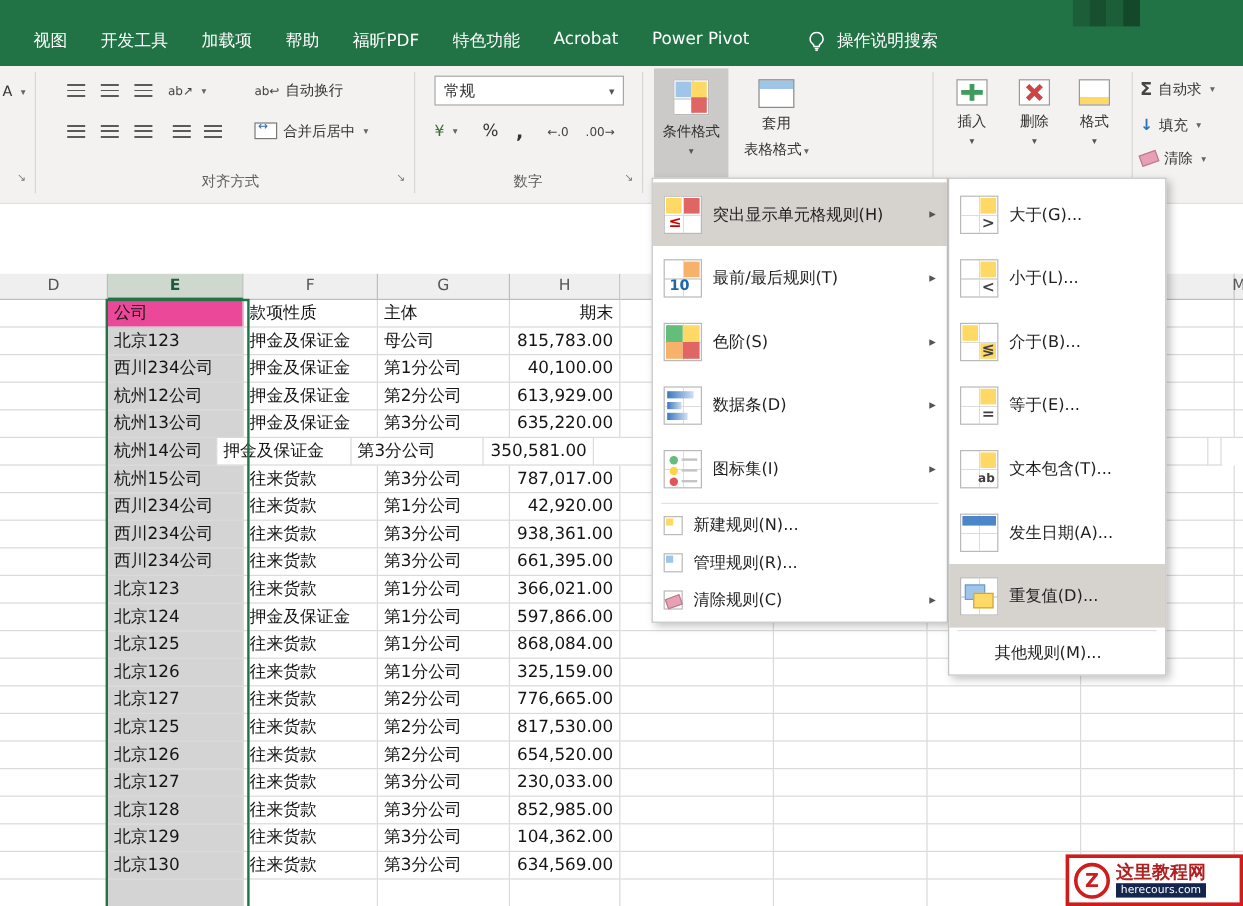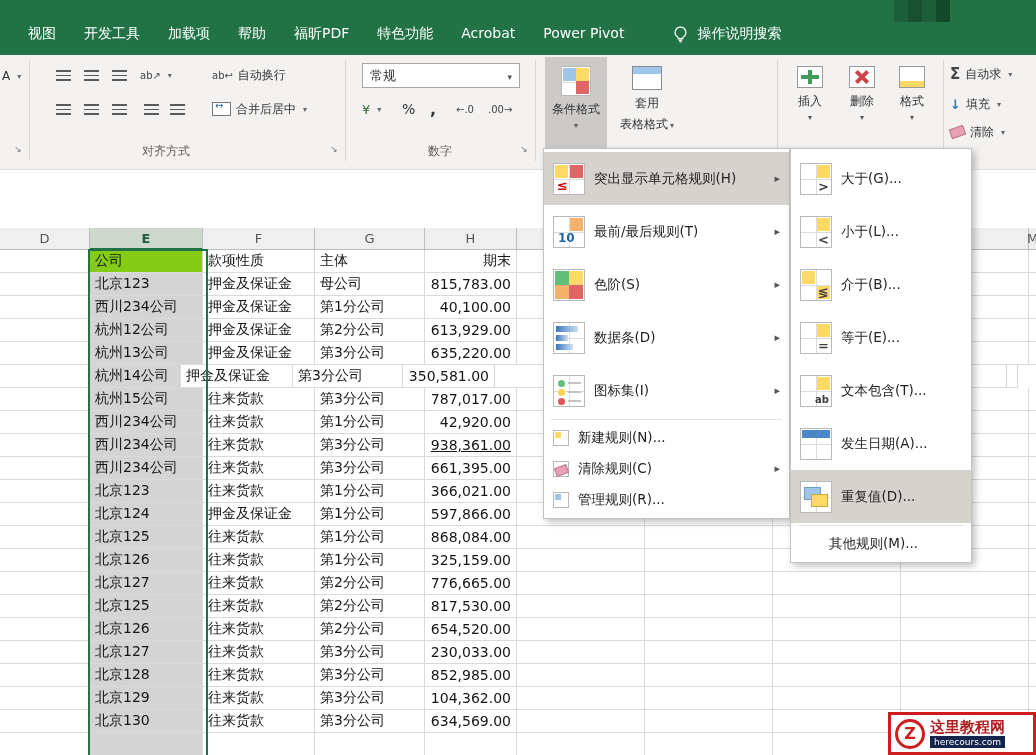--- a/index.html
+++ b/index.html
@@ -57,21 +57,21 @@
   
   .sheet{position:absolute;left:0;top:228px;width:1036px;height:527px;background:#fff;overflow:hidden;z-index:1}
   .chrow{display:flex;height:22px}
   .ch{flex:none;box-sizing:border-box;border-right:1px solid #bdbdbd;border-bottom:1px solid #bdbdbd;
       background:#efefef;color:#555;font-size:13px;display:flex;align-items:center;justify-content:center}
   .ch.selh{background:#cfd8cf;border-bottom:2px solid #217346;color:#1f5c3f;font-weight:bold}
   .grow{display:flex;height:23px}
   .cell{flex:none;box-sizing:border-box;border-right:1px solid #dadada;border-bottom:1px solid #dadada;
         font-size:14px;color:#151515;display:flex;align-items:center;padding:0 5px;white-space:nowrap;overflow:hidden}
   .cell.esel{background:#d4d4d4}
-  .cell.esel.active{background:#84cc16}
+  .cell.esel.active{background:#ec4899}
   .cell.num{justify-content:flex-end}
   .seloutline{position:absolute;left:88px;top:21px;width:116px;height:506px;border:2px solid #217346;pointer-events:none}
   
   .popup{position:absolute;background:#fff;border:1px solid #c3c3c3;box-shadow:3px 3px 7px rgba(0,0,0,.25);
          padding:3px 0;z-index:30;box-sizing:border-box}
   #cf-menu{left:543px;top:148px;width:247px}
   #cf-submenu{left:790px;top:148px;width:182px}
   .mitem{display:flex;align-items:center;gap:9px;padding:0 9px;height:53px;box-sizing:border-box;
          font-size:13.5px;color:#1f1f1f;white-space:nowrap}
   .mitem.sm{height:31px}
@@ -185,21 +185,21 @@
   <div class="ibtn" style="left:138px;top:42px">
       <span class="ln"></span>
     </div>
   <div class="ibtn" style="left:164px;top:42px">
       <span class="ln"></span>
     </div>
   <div class="txtbtn cv" style="left:212px;top:41px">
     <span class="mg"></span>
     <span>合并后居中</span>
   </div>
-  <div class="rlabel" style="left:16px;width:300px">对齐方式</div>
+  <div class="rlabel" style="left:42px;width:300px">对齐方式</div>
   <span class="dl" style="left:328px;top:88px"></span>
 
   <div class="numfmt">
     <span>常规</span>
     <span class="caret"></span>
   </div>
   <div class="txtbtn cv" style="left:362px;top:41px">
     <span style="font-size:13px;color:#3a6e35">¥</span>
   </div>
   <div class="txtbtn" style="left:402px;top:41px">
@@ -370,21 +370,21 @@
         <div class="cell" style="width: 128px;"></div>
         <div class="cell" style="width: 128px;"></div>
         <div class="cell" style="width: 128px;"></div>
         <div class="cell" style="width: 8px;"></div>
       </div>
       <div class="grow">
         <div class="cell" style="width: 90px;"></div>
         <div class="cell esel" style="width: 113px;">西川234公司</div>
         <div class="cell" style="width: 112px;">往来货款</div>
         <div class="cell" style="width: 110px;">第3分公司</div>
-        <div class="cell num" style="width: 92px; text-decoration: underline;">938,361.00</div>
+        <div class="cell num" style="width: 92px;">938,361.00</div>
         <div class="cell" style="width: 128px;"></div>
         <div class="cell" style="width: 128px;"></div>
         <div class="cell" style="width: 128px;"></div>
         <div class="cell" style="width: 128px;"></div>
         <div class="cell" style="width: 8px;"></div>
       </div>
       <div class="grow">
         <div class="cell" style="width: 90px;"></div>
         <div class="cell esel" style="width: 113px;">西川234公司</div>
         <div class="cell" style="width: 112px;">往来货款</div>
@@ -594,31 +594,31 @@
       <span class="arrow"></span>
     </div>
     <div class="msep"></div>
     <div class="mitem sm">
       <span class="mi sm grid">
         <i class="cellq cy tl"></i>
       </span>
       <span class="mlabel">新建规则(N)...</span>
     </div>
     <div class="mitem sm">
+      <span class="mi sm grid">
+        <i class="cellq cb tl"></i>
+      </span>
+      <span class="mlabel">管理规则(R)...</span>
+    </div>
+    <div class="mitem sm">
       <span class="mi sm">
         <i class="ers"></i>
       </span>
       <span class="mlabel">清除规则(C)</span>
       <span class="arrow"></span>
-    </div>
-    <div class="mitem sm">
-      <span class="mi sm grid">
-        <i class="cellq cb tl"></i>
-      </span>
-      <span class="mlabel">管理规则(R)...</span>
     </div>
   </div>
 
 <div class="popup" id="cf-submenu">
     <div class="mitem">
       <span class="mi grid">
         <i class="cellq cy tr"></i>
         <em class="sym">&gt;</em>
       </span>
       <span class="mlabel">大于(G)...</span>

